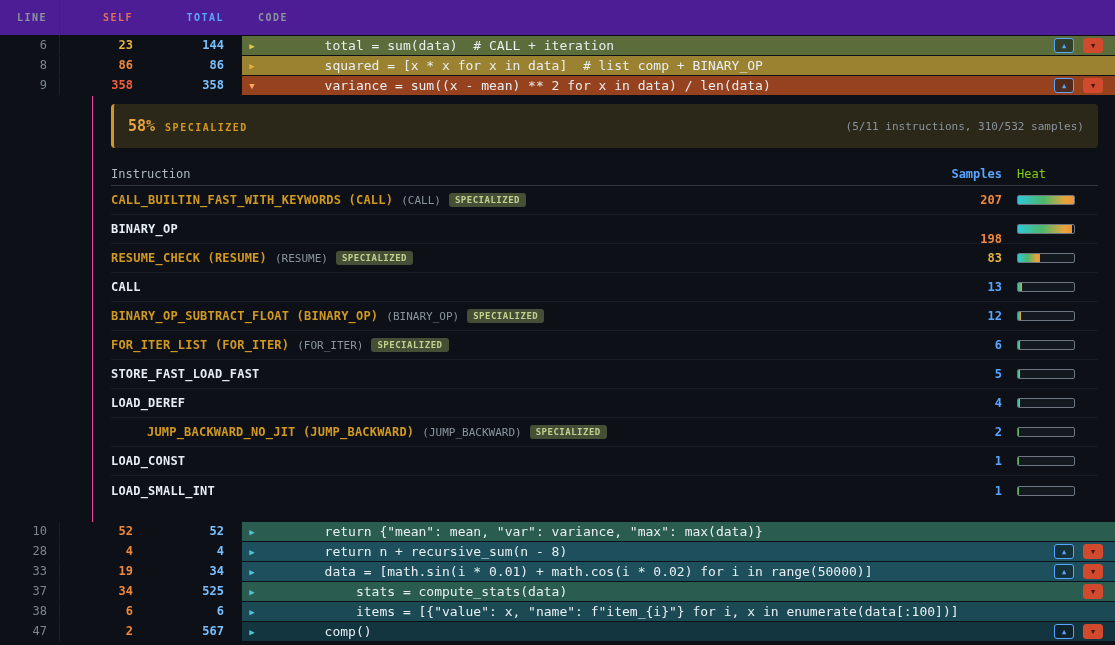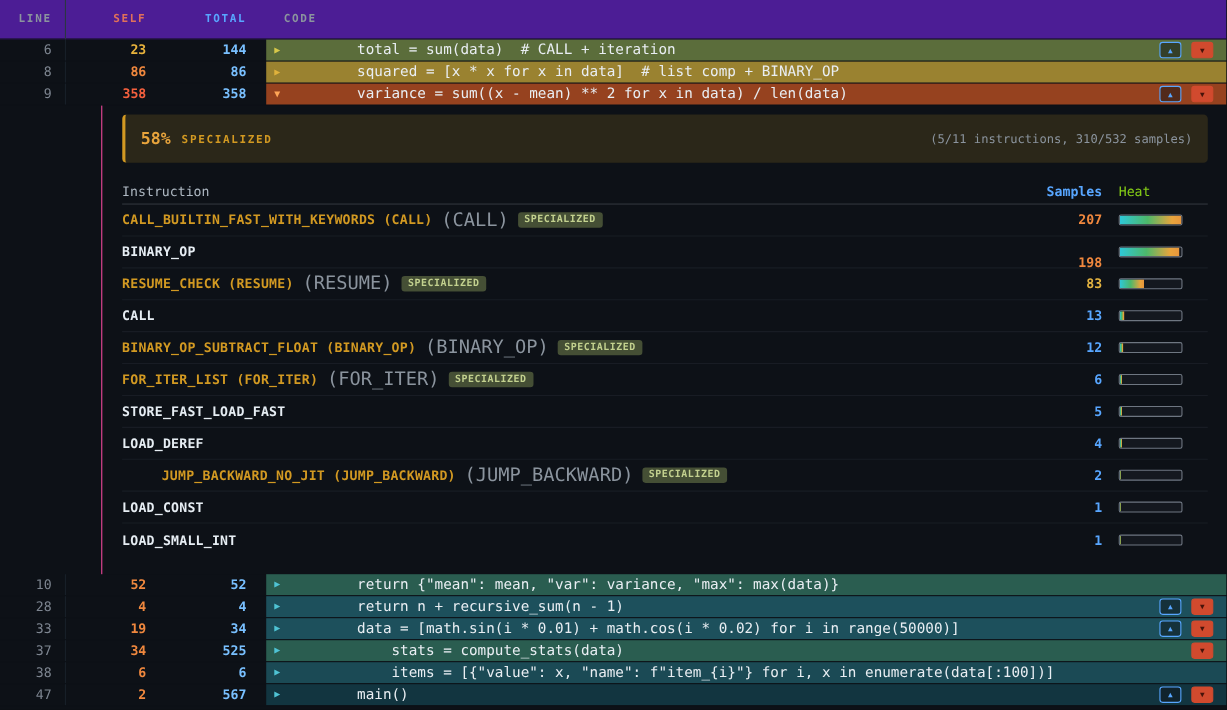--- a/index.html
+++ b/index.html
@@ -42,21 +42,21 @@
 
   .instr-header { display:flex; align-items:center; height:24px; margin-top:14px; border-bottom:1px solid #30363d; font-size:12px; }
   .ih-name    { flex:1; color:#aeb8c2; }
   .ih-samples { width:80px; text-align:right; color:#58a6ff; font-weight:bold; }
   .ih-heat    { width:96px; padding-left:15px; color:#84cc16; }
 
   .instr-row { display:flex; align-items:center; height:29px; border-bottom:1px solid rgba(110,118,129,0.12); }
   .instr-row:last-child { border-bottom:none; }
   .instr-name-wrap { flex:1; display:flex; align-items:center; gap:8px; min-width:0; }
   .instr-name { font-weight:bold; font-size:12px; letter-spacing:0.2px; }
-  .instr-base { color:#8b949e; font-size:17px; }
+  .instr-base { color:#8b949e; font-size:11px; }
   .badge { background:#454f35; color:#c3d18f; font-size:9px; font-weight:bold; letter-spacing:0.5px;
     padding:2px 6px; border-radius:3px; flex:none; }
   .instr-samples { width:80px; text-align:right; font-weight:bold; font-size:12px; }
   .heat-cell { width:96px; padding-left:15px; }
   .heat-bar { width:58px; height:10px; border:1px solid #6e7681; border-radius:2px; overflow:hidden; background:rgba(110,118,129,0.08); }
   .heat-fill { height:100%; background:linear-gradient(90deg,#2ec8d8 0%,#4db86a 45%,#e8a43c 85%,#e8963c 100%); }
 </style>
 </head>
 <body>
 
@@ -274,21 +274,21 @@
       <span class="code-text">        return {"mean": mean, "var": variance, "max": max(data)}</span>
     </div>
   </div>
 
   <div class="code-row">
     <div class="c-line">28</div>
     <div class="c-self" style="color: rgb(240, 136, 62);">4</div>
     <div class="c-total">4</div>
     <div class="c-code" style="background: rgb(29, 80, 92);">
       <span class="expander" style="color: rgb(79, 195, 212);">▶</span>
-      <span class="code-text">        return n + recursive_sum(n - 1)</span>
+      <span class="code-text">        return n + recursive_sum(n - 8)</span>
       <span class="row-buttons">
         <button class="navbtn nav-up">▲</button>
         <button class="navbtn nav-down">▼</button>
       </span>
     </div>
   </div>
 
   <div class="code-row">
     <div class="c-line">33</div>
     <div class="c-self" style="color: rgb(240, 136, 62);">19</div>
@@ -325,21 +325,21 @@
       <span class="code-text">            items = [{"value": x, "name": f"item_{i}"} for i, x in enumerate(data[:100])]</span>
     </div>
   </div>
 
   <div class="code-row">
     <div class="c-line">47</div>
     <div class="c-self" style="color: rgb(240, 136, 62);">2</div>
     <div class="c-total">567</div>
     <div class="c-code" style="background: rgb(18, 53, 64);">
       <span class="expander" style="color: rgb(79, 195, 212);">▶</span>
-      <span class="code-text">        main()</span>
+      <span class="code-text">        comp()</span>
       <span class="row-buttons">
         <button class="navbtn nav-up">▲</button>
         <button class="navbtn nav-down">▼</button>
       </span>
     </div>
   </div>
 
 </div>
 
 </body></html>

